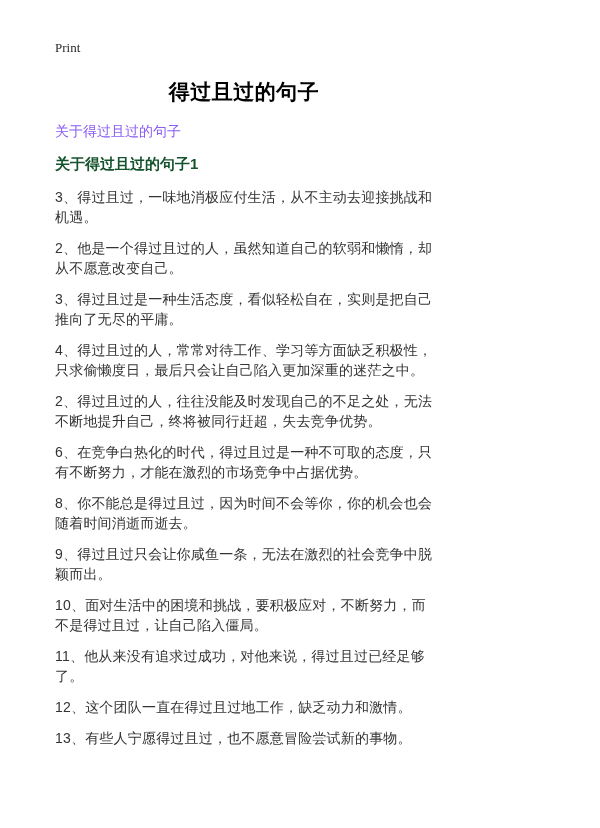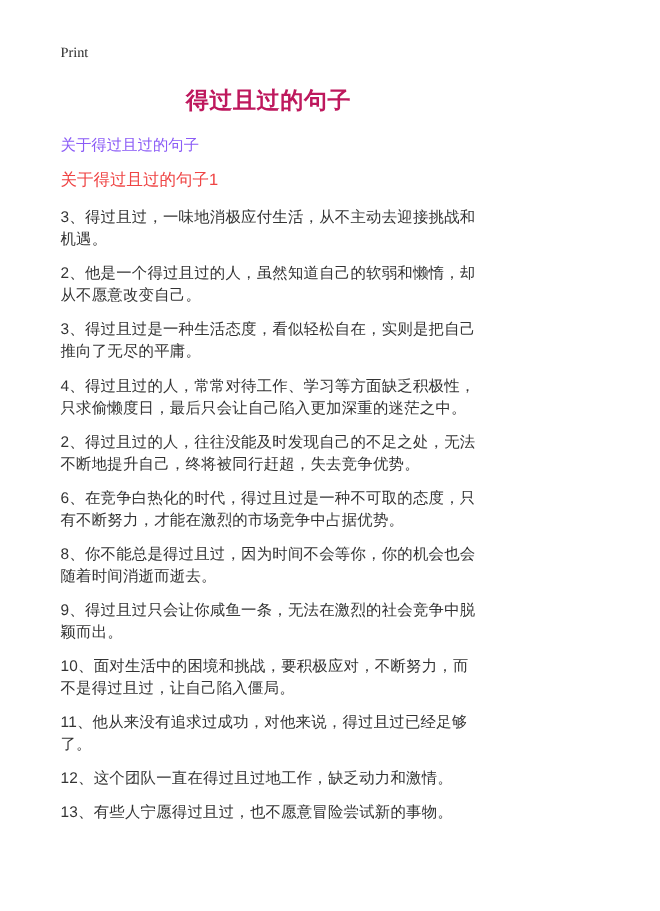--- a/index.html
+++ b/index.html
@@ -25,21 +25,21 @@
     font-family: "Liberation Serif", serif;
     font-size: 13px;
     color: #2a2a2a;
     line-height: 15px;
     cursor: pointer;
   }
   .page-title {
     margin: 25px 0 0 0;
     font-size: 21px;
     font-weight: bold;
-    color: #be185d;
+    color: #000000;
     text-align: center;
     line-height: 23px;
     letter-spacing: 0.5px;
   }
   .article-subtitle {
     margin-top: 19px;
     font-size: 14px;
     color: #8b5cf6;
     line-height: 18px;
   }
@@ -51,22 +51,22 @@
     line-height: 20px;
     word-break: break-all;
     letter-spacing: 0.2px;
   }
   .intro-paragraph {
     margin-top: 13px;
   }
   .section-heading {
     margin: 14px 0 0 0;
     font-size: 15px;
-    font-weight: normal;
-    color: #ef4444;
+    font-weight: bold;
+    color: #14532d;
     line-height: 19px;
   }
   .sentence {
     margin-top: 11px;
   }
   .sentence:first-of-type {
     margin-top: 14px;
   }
 </style>
 </head>

